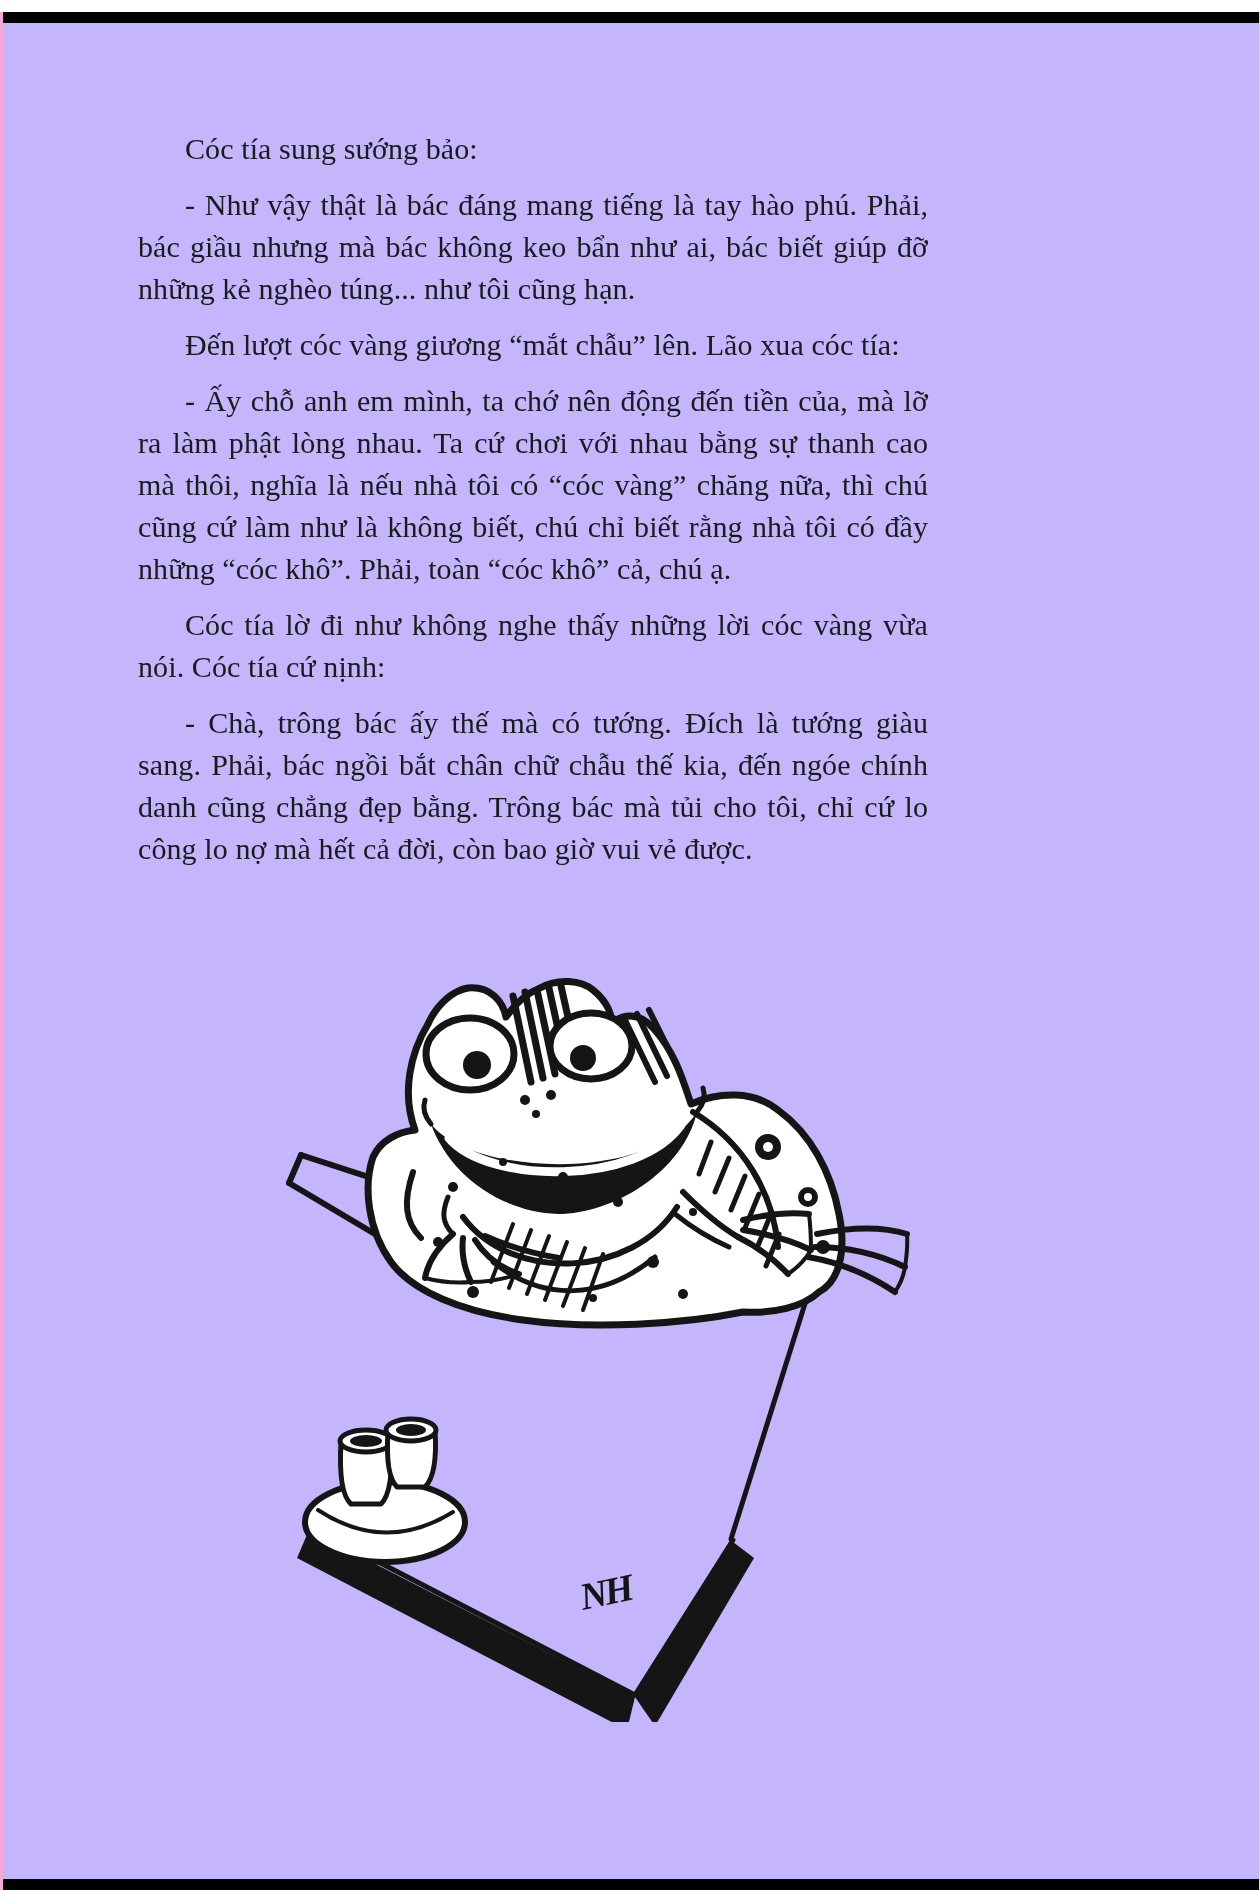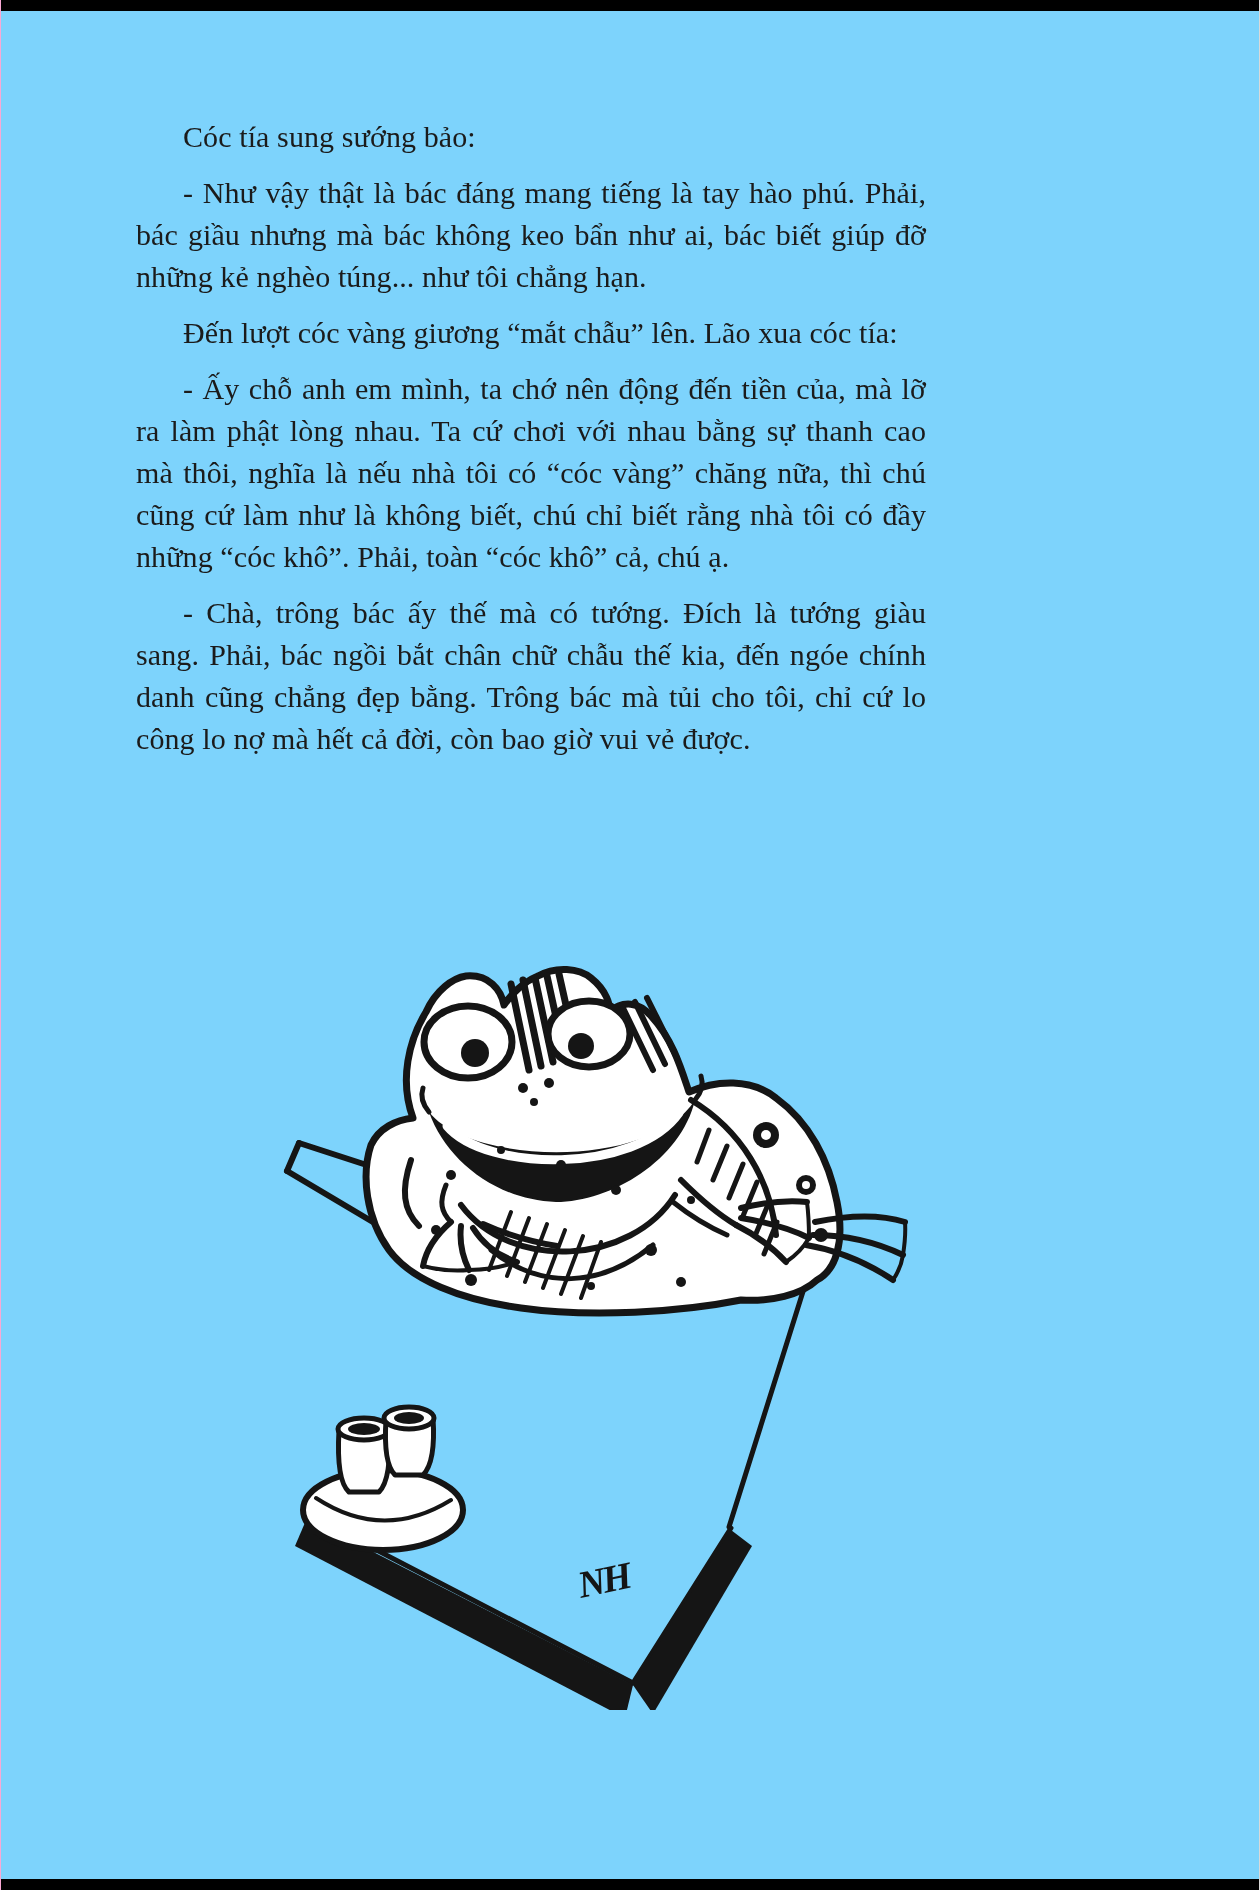--- a/index.html
+++ b/index.html
@@ -5,23 +5,24 @@
   html,body{margin:0;padding:0;}
   body{
     width:1260px;height:1890px;
     background:#ffffff;
     position:relative;
     overflow:hidden;
     font-family:"Liberation Serif","DejaVu Serif",serif;
   }
   .page{
     position:absolute;inset:0;
-    background:#7dd3fc;
-    border-left:1px solid #f9a8d4;
+    background:#c4b5fd;
+    border-left:3px solid #f9a8d4;
     border-right:1px solid #d9d9d9;
+    margin-top:12px;
   }
   .edge-bar{
     position:absolute;left:0;width:100%;height:11px;background:#000;
   }
   .edge-bar.top{top:0;}
   .edge-bar.bottom{bottom:0;}
   .story{
     position:absolute;
     left:135px;top:116px;width:790px;
     color:#1b1b1b;
@@ -54,23 +55,24 @@
 </style>
 </head>
 <body>
 
 <div class="page">
   <div class="edge-bar top"></div>
   <div class="edge-bar bottom"></div>
 
   <div class="story">
       <p class="para">Cóc tía sung sướng bảo:</p>
-      <p class="para">- Như vậy thật là bác đáng mang tiếng là tay hào phú. Phải, bác giầu nhưng mà bác không keo bẩn như ai, bác biết giúp đỡ những kẻ nghèo túng... như tôi chẳng hạn.</p>
+      <p class="para">- Như vậy thật là bác đáng mang tiếng là tay hào phú. Phải, bác giầu nhưng mà bác không keo bẩn như ai, bác biết giúp đỡ những kẻ nghèo túng... như tôi cũng hạn.</p>
       <p class="para">Đến lượt cóc vàng giương “mắt chẫu” lên. Lão xua cóc tía:</p>
       <p class="para">- Ấy chỗ anh em mình, ta chớ nên động đến tiền của, mà lỡ ra làm phật lòng nhau. Ta cứ chơi với nhau bằng sự thanh cao mà thôi, nghĩa là nếu nhà tôi có “cóc vàng” chăng nữa, thì chú cũng cứ làm như là không biết, chú chỉ biết rằng nhà tôi có đầy những “cóc khô”. Phải, toàn “cóc khô” cả, chú ạ.</p>
+      <p class="para">Cóc tía lờ đi như không nghe thấy những lời cóc vàng vừa nói. Cóc tía cứ nịnh:</p>
       <p class="para">- Chà, trông bác ấy thế mà có tướng. Đích là tướng giàu sang. Phải, bác ngồi bắt chân chữ chẫu thế kia, đến ngóe chính danh cũng chẳng đẹp bằng. Trông bác mà tủi cho tôi, chỉ cứ lo công lo nợ mà hết cả đời, còn bao giờ vui vẻ được.</p>
     </div>
 
   <div class="illustration">
     <svg viewBox="0 0 700 760" xmlns="http://www.w3.org/2000/svg">
 
       <g>
 
         <path class="ink" stroke-width="6" d="M 38,193 L 250,262"></path>
         <path class="ink" stroke-width="6" d="M 38,193 L 26,221"></path>

